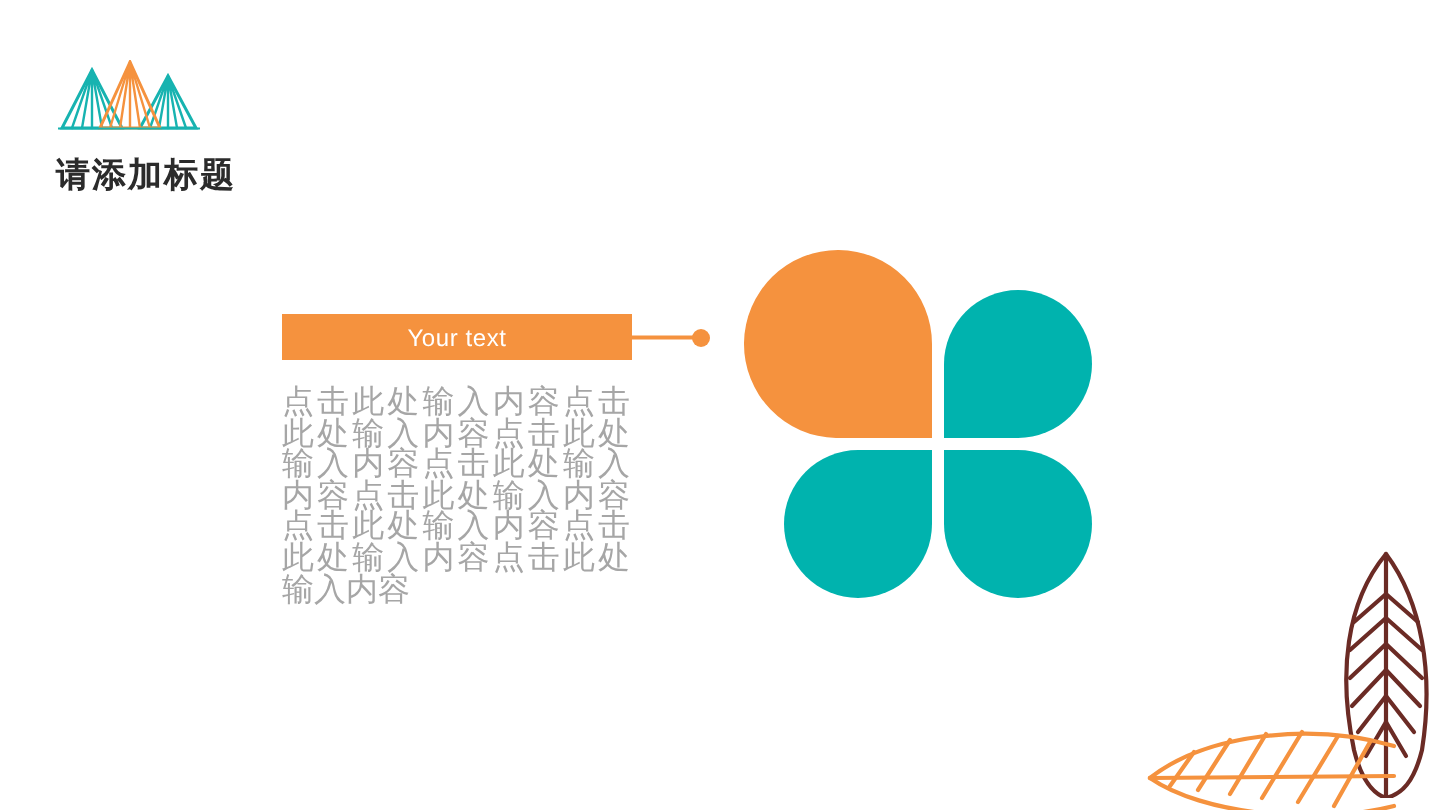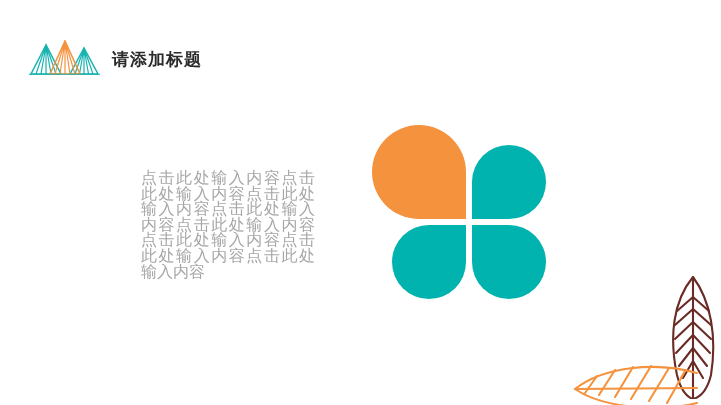--- a/index.html
+++ b/index.html
@@ -13,24 +13,25 @@
     position: relative;
     overflow: hidden;
     font-family: "Liberation Sans", "DejaVu Sans", sans-serif;
     background: #ffffff;
   }
 
   
   .slide-header {
     position: absolute;
     left: 28px;
-    top: 40px;
+    top: 30px;
     display: flex;
-    align-items: center;
+    align-items: flex-start;
     gap: 11px;
+    flex-direction: column;
   }
   .brand-logo {
     width: 73px;
     height: 38px;
     display: block;
     flex: none;
   }
   .slide-title {
     font-size: 17px;
     font-weight: bold;
@@ -142,20 +143,25 @@
       </g>
       <line x1="2" y1="68.5" x2="144" y2="68.5" stroke="#17B3B0" stroke-width="2.2"></line>
     </svg>
   </span>
 
   <span class="slide-title">请添加标题</span>
 </div>
 
 <div class="text-block">
 
+  <div class="callout-bar">
+    <span class="callout-label">Your text</span>
+    <span class="callout-connector"></span>
+    <span class="callout-dot"></span>
+  </div>
 
   <div class="body-copy">点击此处输入内容点击此处输入内容点击此处输入内容点击此处输入内容点击此处输入内容点击此处输入内容点击此处输入内容点击此处输入内容</div>
 </div>
 
 <div class="clover">
   <svg viewBox="0 0 196 182" width="196" height="182" aria-hidden="true">
 
     <path d="M95 100 L47 100 A47 47 0 1 1 95 53 Z" fill="#F5923E"></path>
 
     <path d="M101 100 L101 63 A37 37 0 1 1 138 100 Z" fill="#00B3AE"></path>

